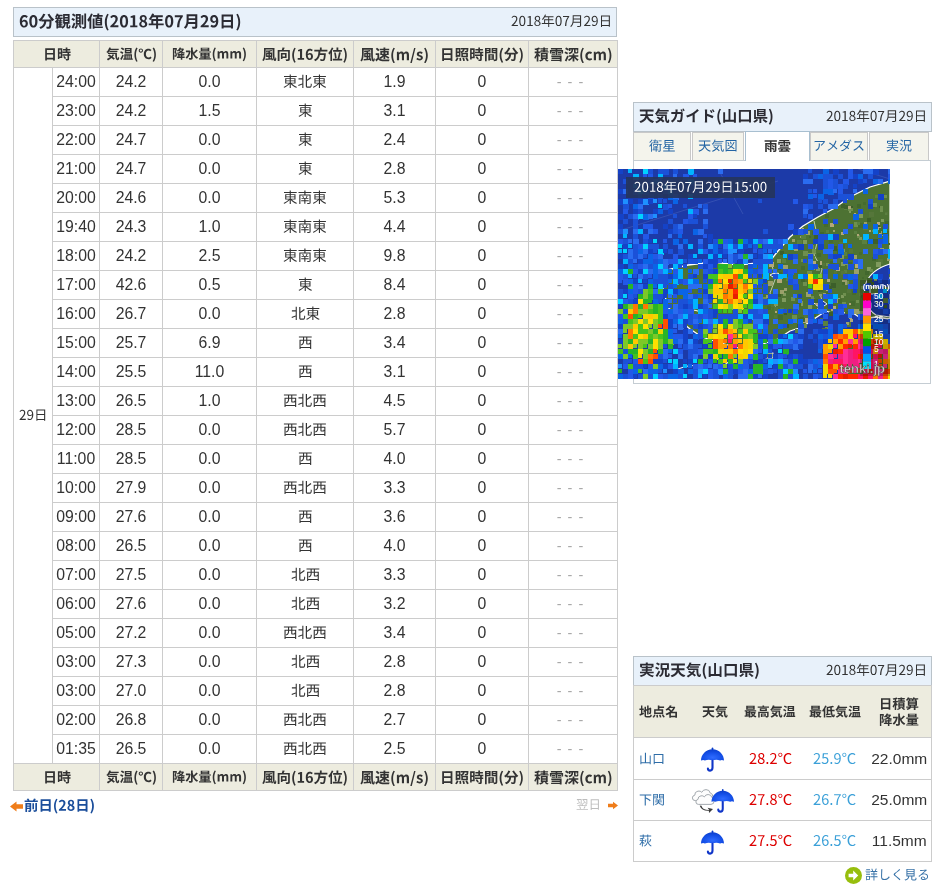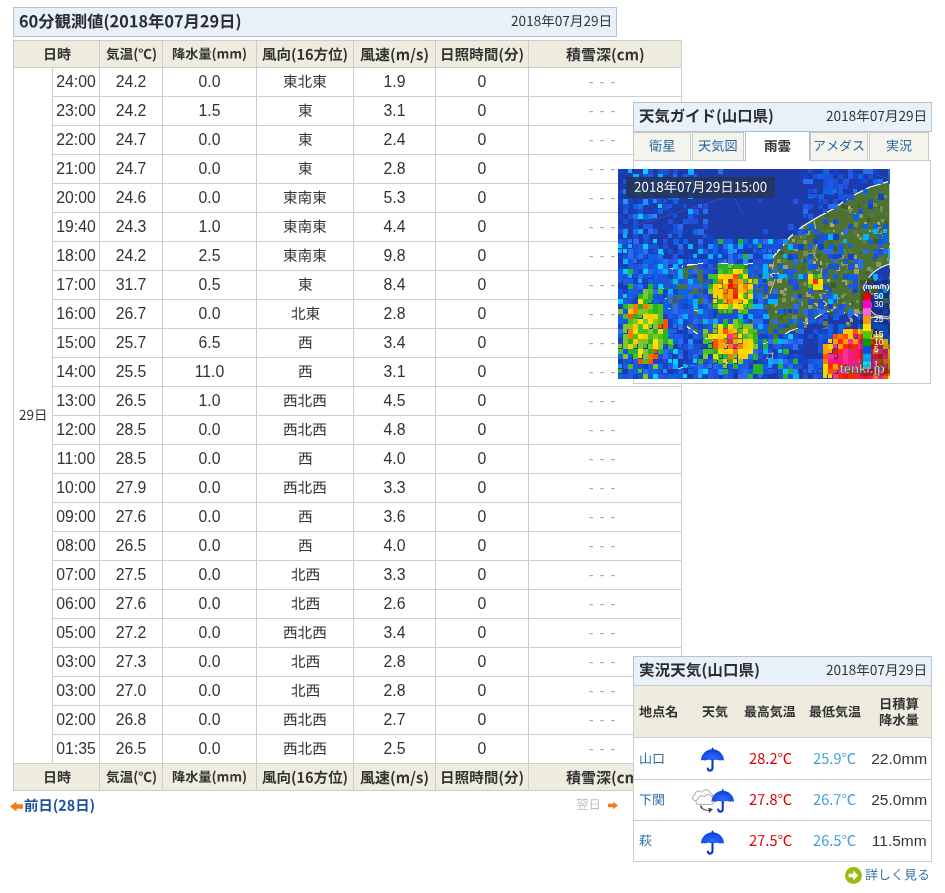--- a/index.html
+++ b/index.html
@@ -1,17 +1,17 @@
 <!DOCTYPE html>
 <html><head><meta charset="utf-8"><style>
 * {margin:0;padding:0;box-sizing:border-box}
 body {width:945px;height:893px;background:#fff;font-family:"Liberation Sans",sans-serif;position:relative;overflow:hidden}
 svg.t {vertical-align:middle}
 .hbar {position:absolute;height:30px;background:#e8f1fa;border:1px solid #b9c2c9;display:flex;align-items:center;justify-content:space-between;padding:0 4px 0 5px}
-#obs {position:absolute;left:13px;top:40px;width:669px;border-collapse:collapse;table-layout:fixed}
+#obs {position:absolute;left:13px;top:40px;width:605px;border-collapse:collapse;table-layout:fixed}
 #obs td {border:1px solid #ccc;text-align:center;vertical-align:middle;font-size:15.8px;color:#333}
 #obs tr.hr td {background:#edecdf;height:27px}
 #obs tr.dr td {height:29px;background:#fff}
 #obs td.dash {color:#a9a9a9;letter-spacing:6px;font-size:14.5px}
 .nav {position:absolute;top:797px;font-size:14px}
 #g1c {position:absolute;left:633px;top:160px;width:298px;height:224px;border:1px solid #c5cdd3;background:#fff}
 .tab {position:absolute;top:132px;height:28px;background:#f4f4ec;border:1px solid #c8c8c8;border-bottom:none;display:flex;align-items:center;justify-content:center}
 .tab.active {top:131px;height:30px;background:#fff;border:1px solid #a8bfd0;border-bottom:none;z-index:3}
 #live {position:absolute;left:633px;top:685px;width:299px;border-collapse:collapse;table-layout:fixed}
 #live td {border:1px solid #ccc;border-left:none;border-right:none;text-align:center;vertical-align:middle;font-size:15.5px;color:#333}
@@ -158,21 +158,21 @@
         <td class="n">2.5</td>
         <td class="n"><svg class="t" width="44" height="17" viewBox="0 0 44 17">
             <use href="#wdESE" fill="#333"></use>
           </svg></td>
         <td class="n">9.8</td>
         <td class="n">0</td>
         <td class="dash">---</td>
       </tr>
       <tr class="dr">
         <td class="n">17:00</td>
-        <td class="n">31.7</td>
+        <td class="n">42.6</td>
         <td class="n">0.5</td>
         <td class="n"><svg class="t" width="15" height="17" viewBox="0 0 15 17">
             <use href="#wdE" fill="#333"></use>
           </svg></td>
         <td class="n">8.4</td>
         <td class="n">0</td>
         <td class="dash">---</td>
       </tr>
       <tr class="dr">
         <td class="n">16:00</td>
@@ -181,21 +181,21 @@
         <td class="n"><svg class="t" width="29" height="17" viewBox="0 0 29 17">
             <use href="#wdNE" fill="#333"></use>
           </svg></td>
         <td class="n">2.8</td>
         <td class="n">0</td>
         <td class="dash">---</td>
       </tr>
       <tr class="dr">
         <td class="n">15:00</td>
         <td class="n">25.7</td>
-        <td class="n">6.5</td>
+        <td class="n">6.9</td>
         <td class="n"><svg class="t" width="15" height="17" viewBox="0 0 15 17">
             <use href="#wdW" fill="#333"></use>
           </svg></td>
         <td class="n">3.4</td>
         <td class="n">0</td>
         <td class="dash">---</td>
       </tr>
       <tr class="dr">
         <td class="n">14:00</td>
         <td class="n">25.5</td>
@@ -218,21 +218,21 @@
         <td class="n">0</td>
         <td class="dash">---</td>
       </tr>
       <tr class="dr">
         <td class="n">12:00</td>
         <td class="n">28.5</td>
         <td class="n">0.0</td>
         <td class="n"><svg class="t" width="44" height="17" viewBox="0 0 44 17">
             <use href="#wdWNW" fill="#333"></use>
           </svg></td>
-        <td class="n">4.8</td>
+        <td class="n">5.7</td>
         <td class="n">0</td>
         <td class="dash">---</td>
       </tr>
       <tr class="dr">
         <td class="n">11:00</td>
         <td class="n">28.5</td>
         <td class="n">0.0</td>
         <td class="n"><svg class="t" width="15" height="17" viewBox="0 0 15 17">
             <use href="#wdW" fill="#333"></use>
           </svg></td>
@@ -284,21 +284,21 @@
         <td class="n">0</td>
         <td class="dash">---</td>
       </tr>
       <tr class="dr">
         <td class="n">06:00</td>
         <td class="n">27.6</td>
         <td class="n">0.0</td>
         <td class="n"><svg class="t" width="29" height="17" viewBox="0 0 29 17">
             <use href="#wdNW" fill="#333"></use>
           </svg></td>
-        <td class="n">2.6</td>
+        <td class="n">3.2</td>
         <td class="n">0</td>
         <td class="dash">---</td>
       </tr>
       <tr class="dr">
         <td class="n">05:00</td>
         <td class="n">27.2</td>
         <td class="n">0.0</td>
         <td class="n"><svg class="t" width="44" height="17" viewBox="0 0 44 17">
             <use href="#wdWNW" fill="#333"></use>
           </svg></td>

